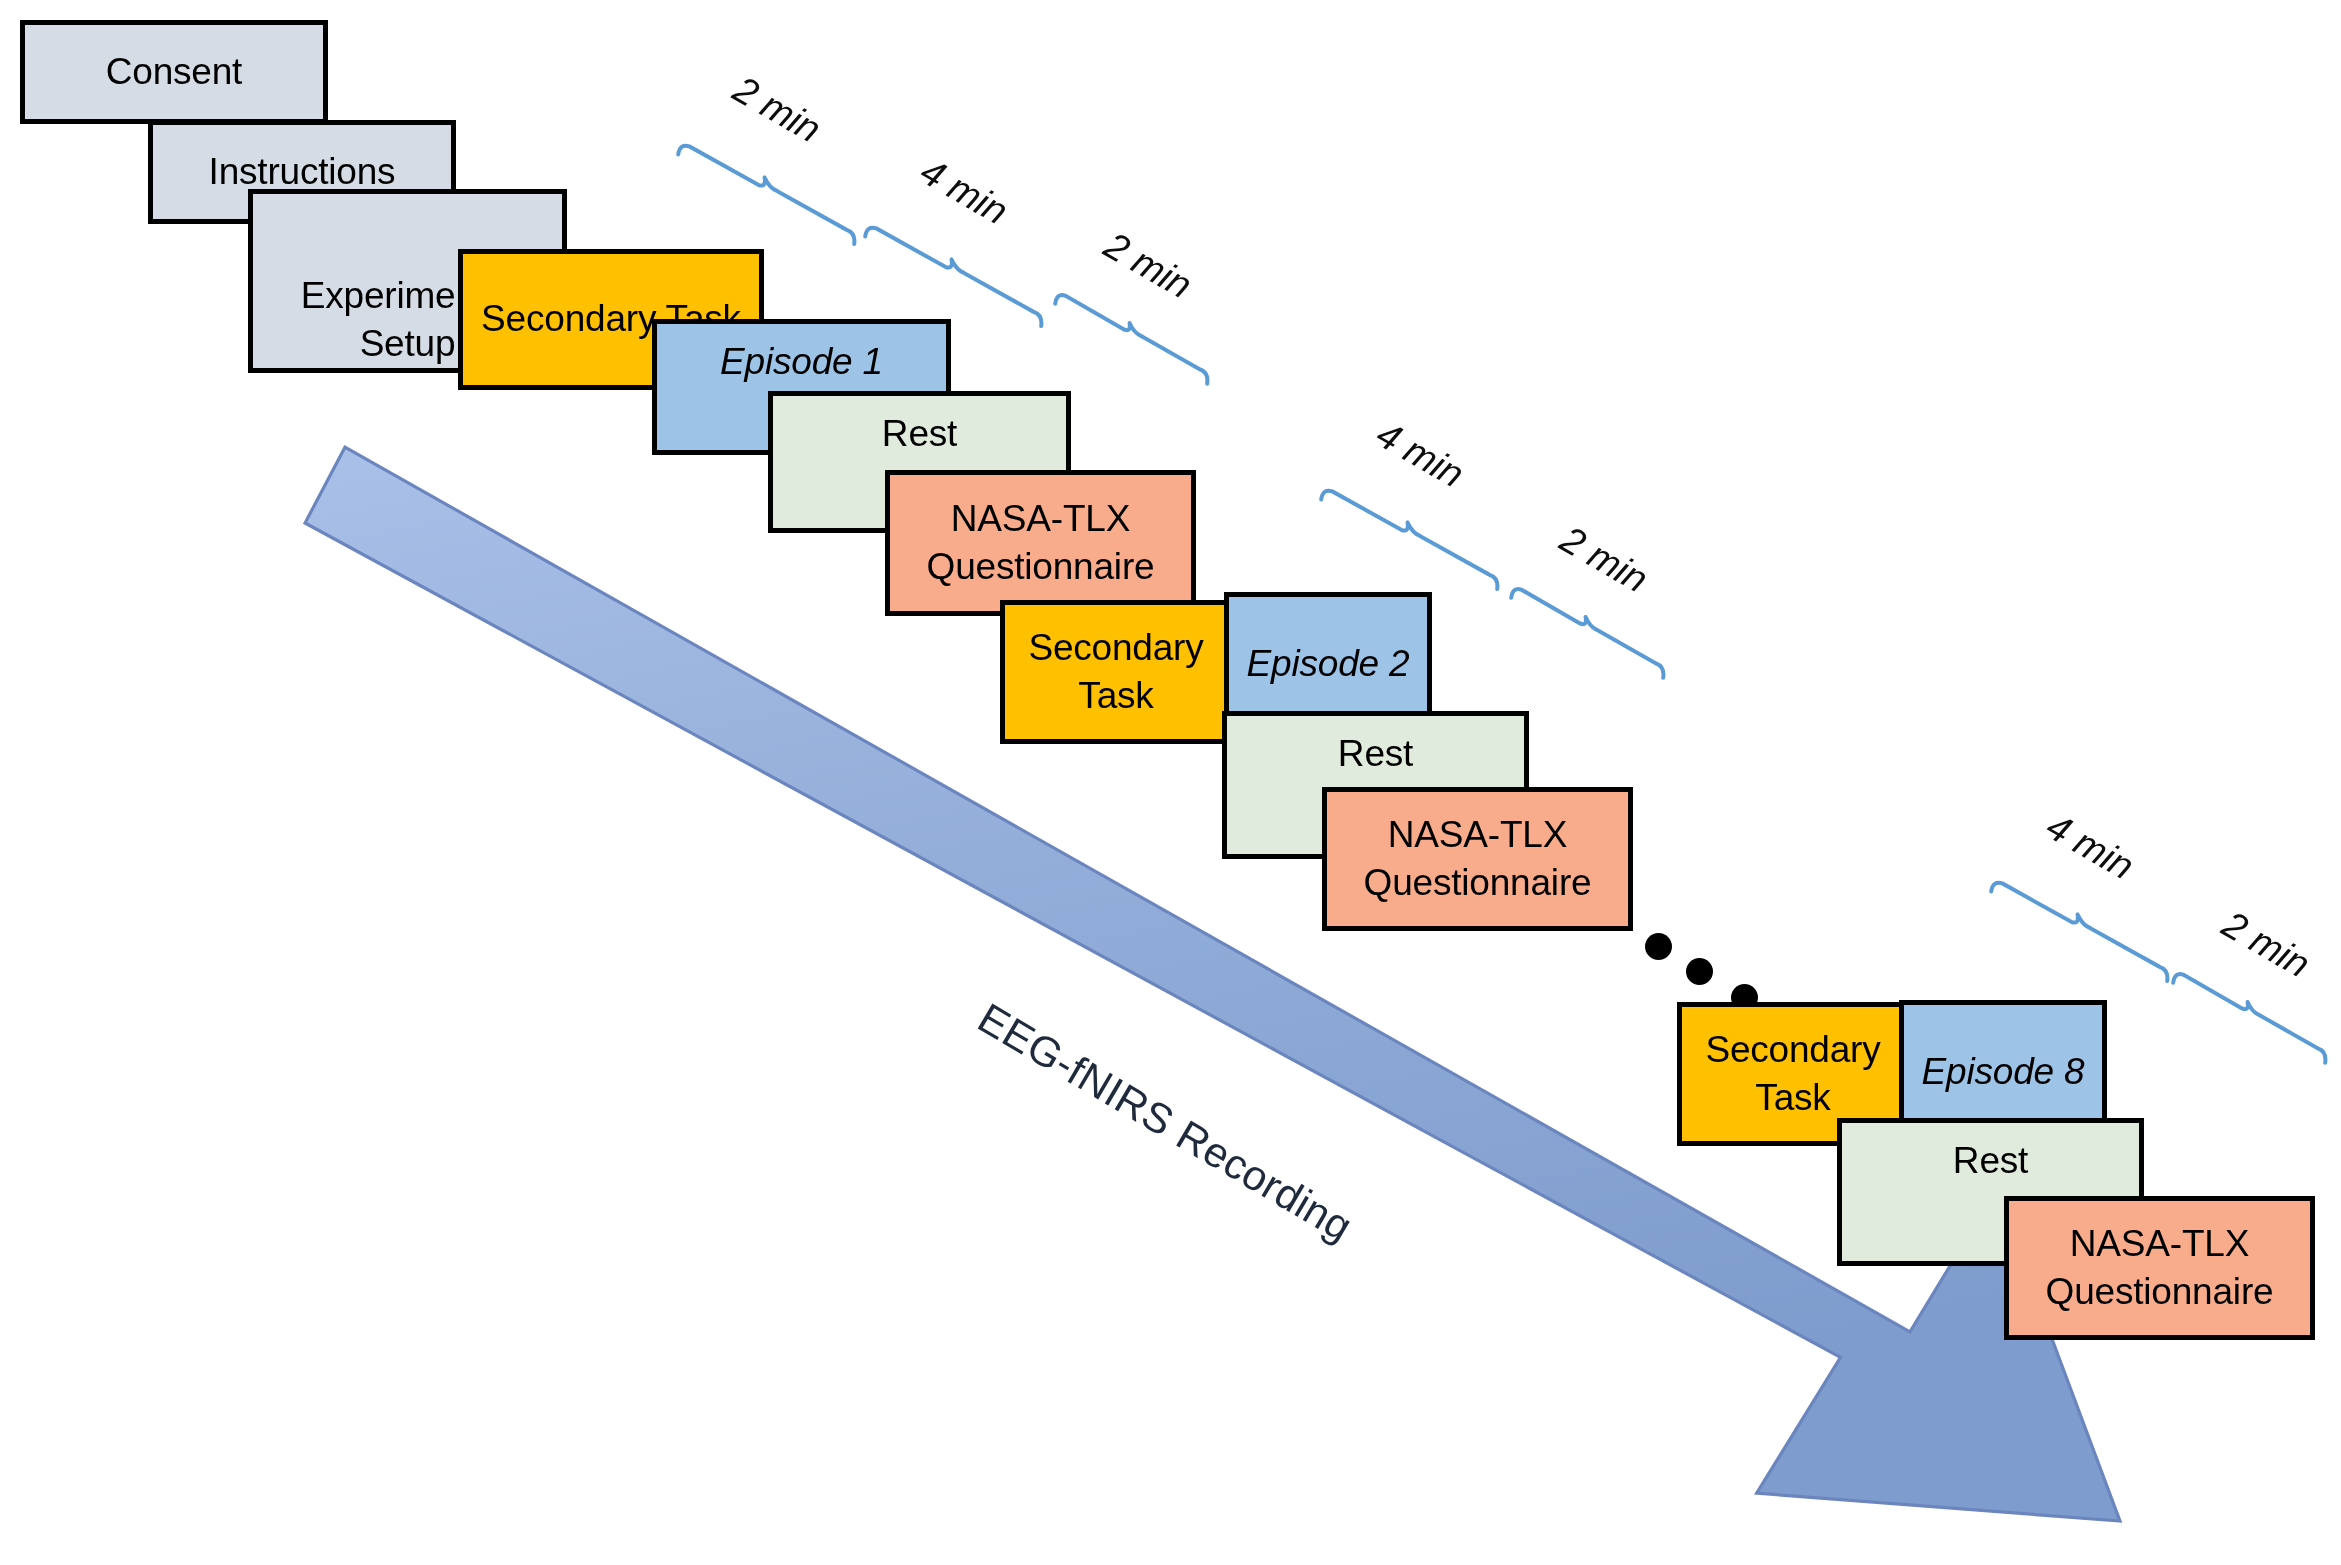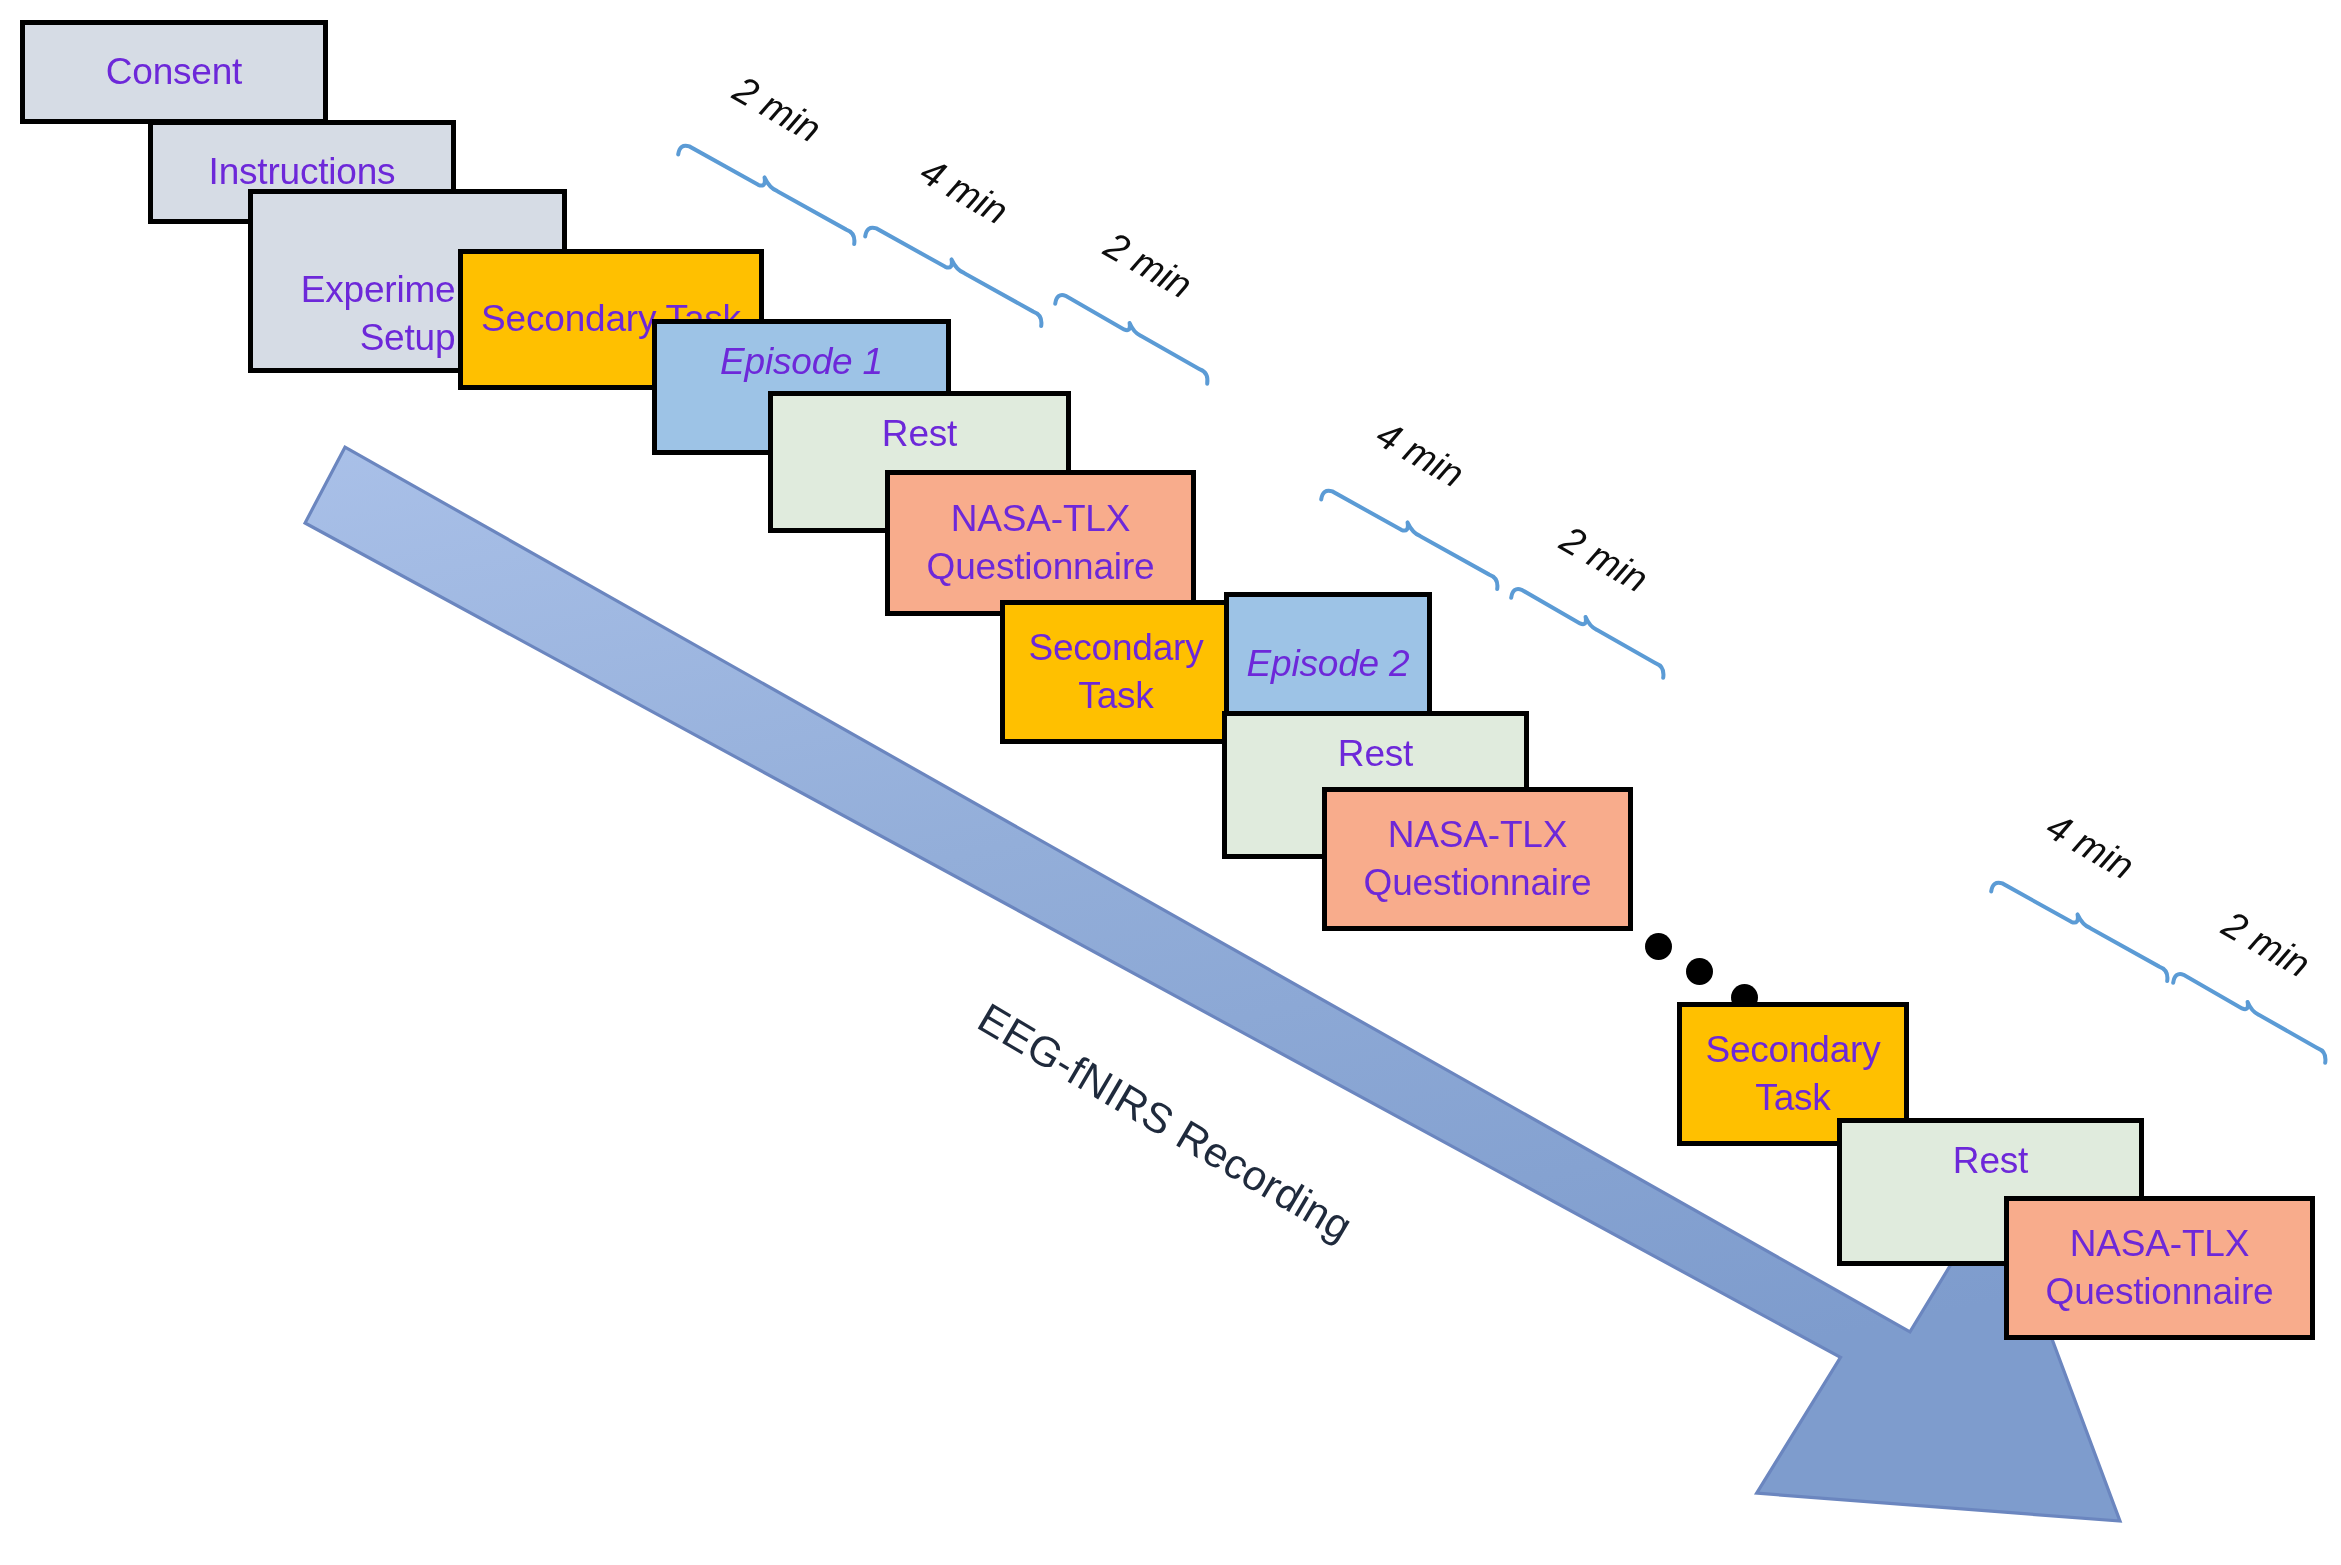--- a/index.html
+++ b/index.html
@@ -23,23 +23,23 @@
     position: absolute;
     box-sizing: border-box;
     border: 5.6px solid #000000;
     display: flex;
     align-items: center;
     justify-content: center;
     text-align: center;
     font-family: "Liberation Sans", sans-serif;
     font-size: 37px;
     line-height: 1.30;
-    color: #6d28d9;
+    color: #000000;
     letter-spacing: -0.2px;
-    padding: 6px 8px;
+    padding: 0 8px;
   }
   .fbox.gray   { background: #d6dce5; }
   .fbox.orange { background: #ffc000; }
   .fbox.blue   { background: #9dc3e6; font-style: italic; }
   .fbox.green  { background: #e0ebdd; }
   .fbox.salmon { background: #f8ac8c; }
 
   .fbox .lbl { display: block; width: 100%; }
   .al-center { justify-content: center; }
 
@@ -156,20 +156,23 @@
   </div>
 
   <div class="dot" style="left:1645px; top:933px;"></div>
   <div class="dot" style="left:1686px; top:958px;"></div>
   <div class="dot" style="left:1731px; top:984px;"></div>
 
   <div class="fbox orange al-center vt-mid" style="left:1677px; top:1002px; width:232px; height:144px;">
     <span class="lbl">Secondary Task</span>
   </div>
 
+  <div class="fbox blue al-center vt-mid" style="left:1899px; top:1000px; width:208px; height:144px;">
+    <span class="lbl">Episode 8</span>
+  </div>
 
   <div class="fbox green al-center vt-top" style="left:1837px; top:1118px; width:307px; height:148px;">
     <span class="lbl">Rest</span>
   </div>
 
   <div class="fbox salmon al-center vt-mid" style="left:2004px; top:1196px; width:311px; height:144px;">
     <span class="lbl">NASA-TLX Questionnaire</span>
   </div>
 
   <div class="bracket-group" style="left:675px; top:132px;">

